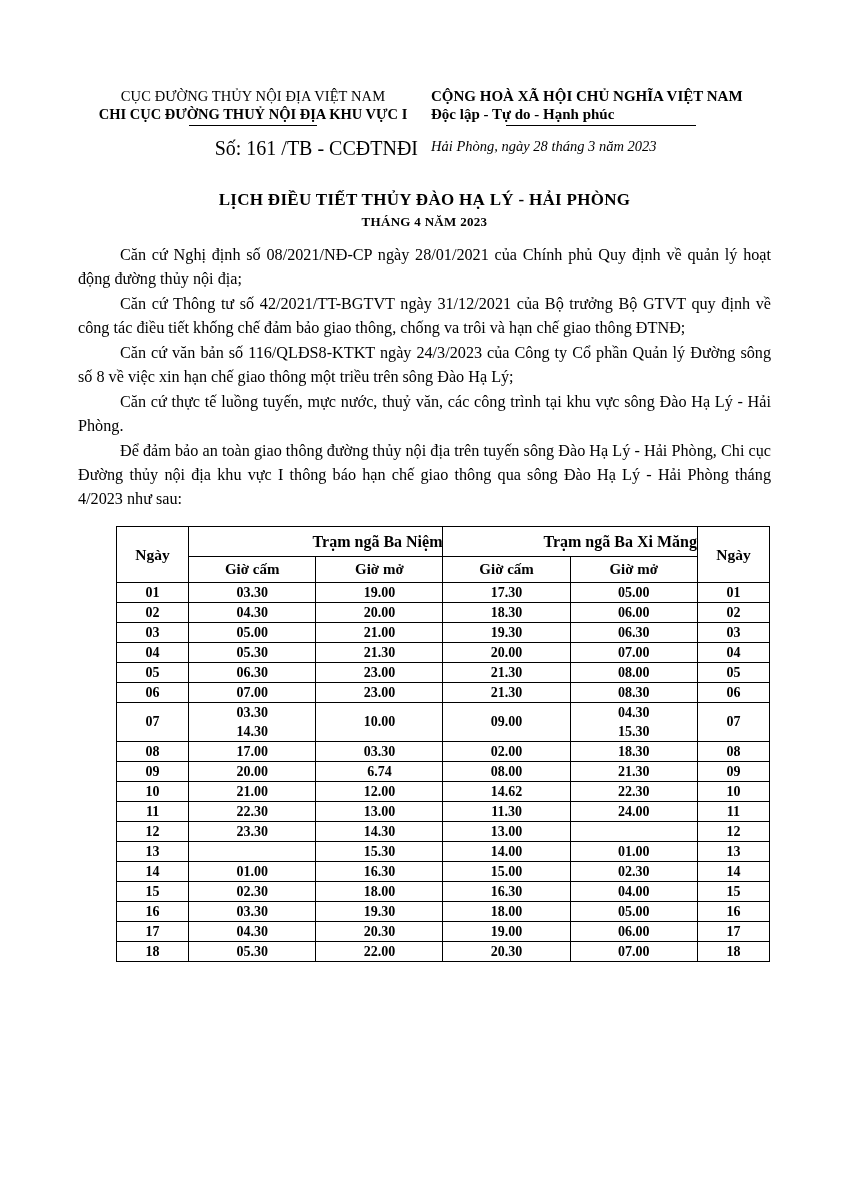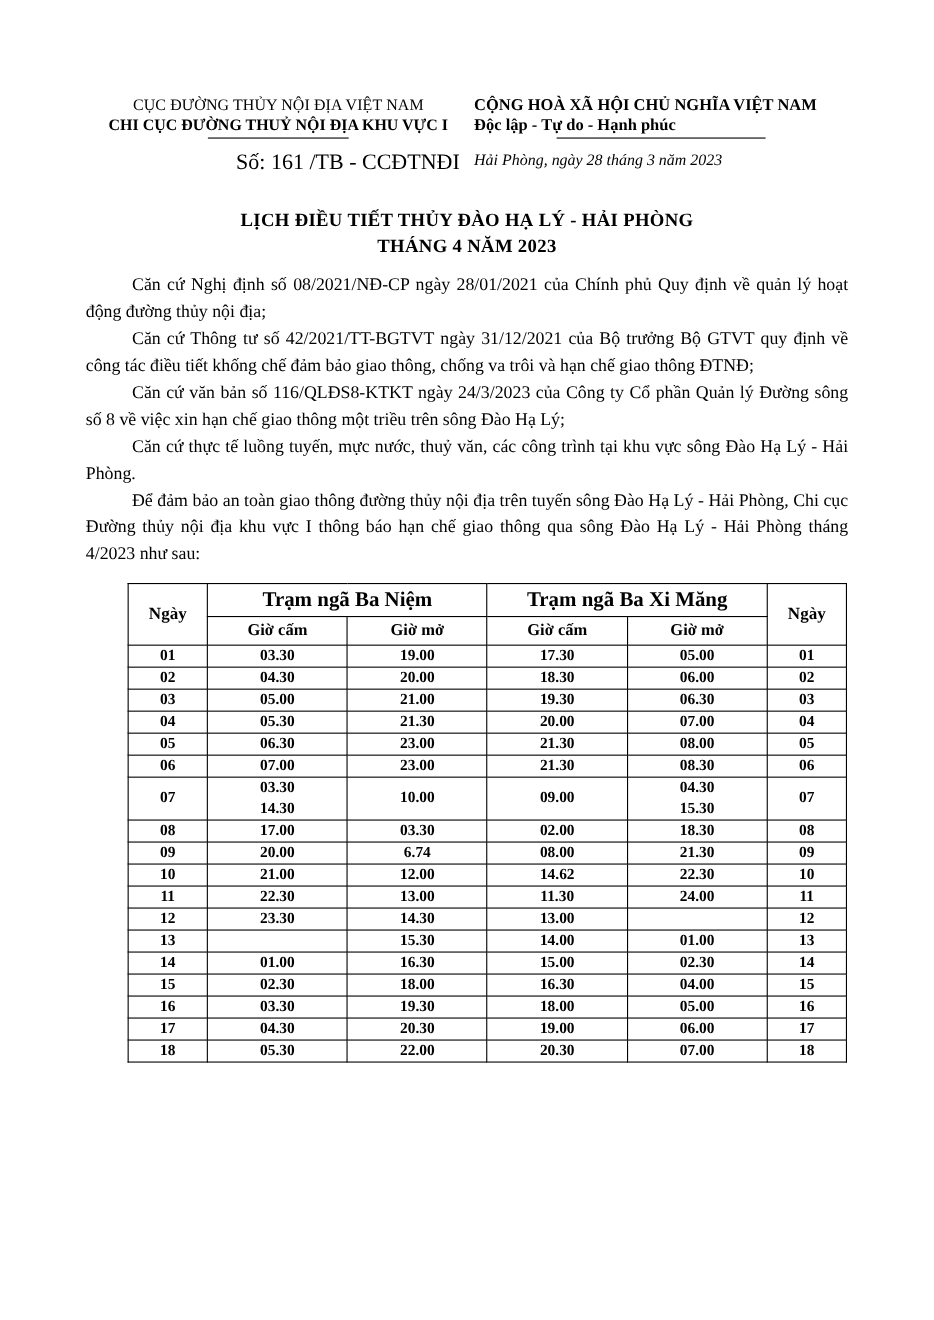--- a/index.html
+++ b/index.html
@@ -93,21 +93,21 @@
     font-weight: bold;
     letter-spacing: 0.6px;
   }
   .title-2 {
     font-size: 17px;
     font-weight: bold;
     margin-top: 4px;
     letter-spacing: 0.3px;
   }
   .title-3 {
-    font-size: 17px;
+    font-size: 13px;
     font-weight: bold;
     margin-top: 4px;
     letter-spacing: 0.3px;
   }
 
   
   .body-block {
     margin-top: 14px;
     font-size: 16.2px;
     line-height: 1.48;
@@ -136,23 +136,24 @@
     text-align: center;
     font-weight: bold;
     padding: 0;
     height: 19px;
     line-height: 19px;
   }
   table.schedule th {
     font-size: 15px;
   }
   table.schedule th.station {
-    font-size: 19px;
+    font-size: 16px;
     height: 29px;
     line-height: 29px;
+    text-align: right;
   }
   table.schedule th.day {
     font-size: 15.5px;
   }
   table.schedule th.sub {
     font-size: 15px;
     height: 25px;
     line-height: 25px;
   }
   td.two-line {

